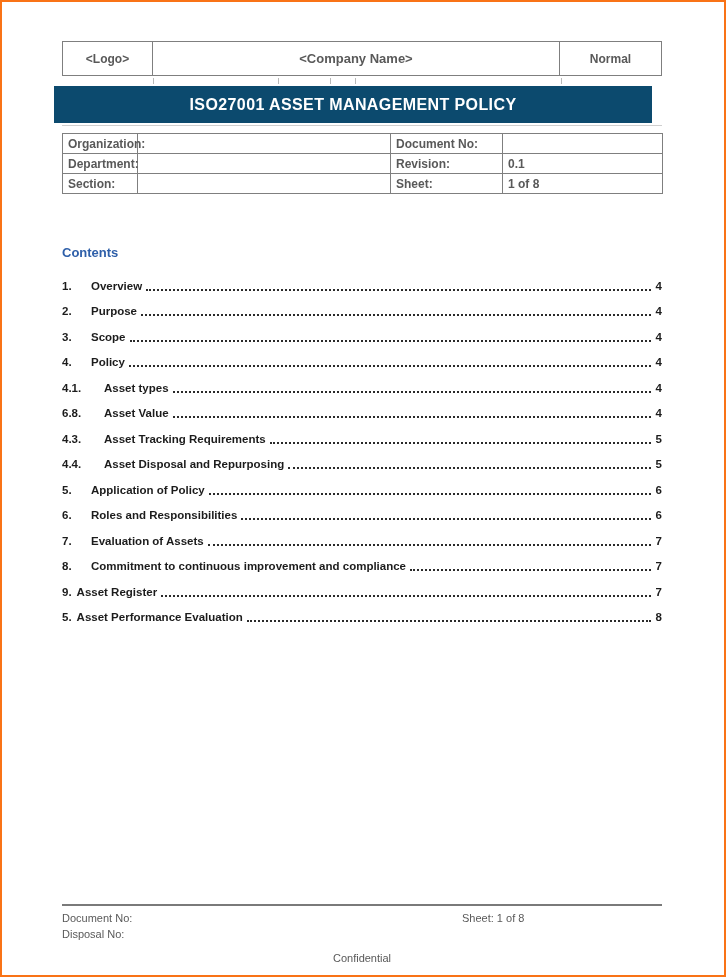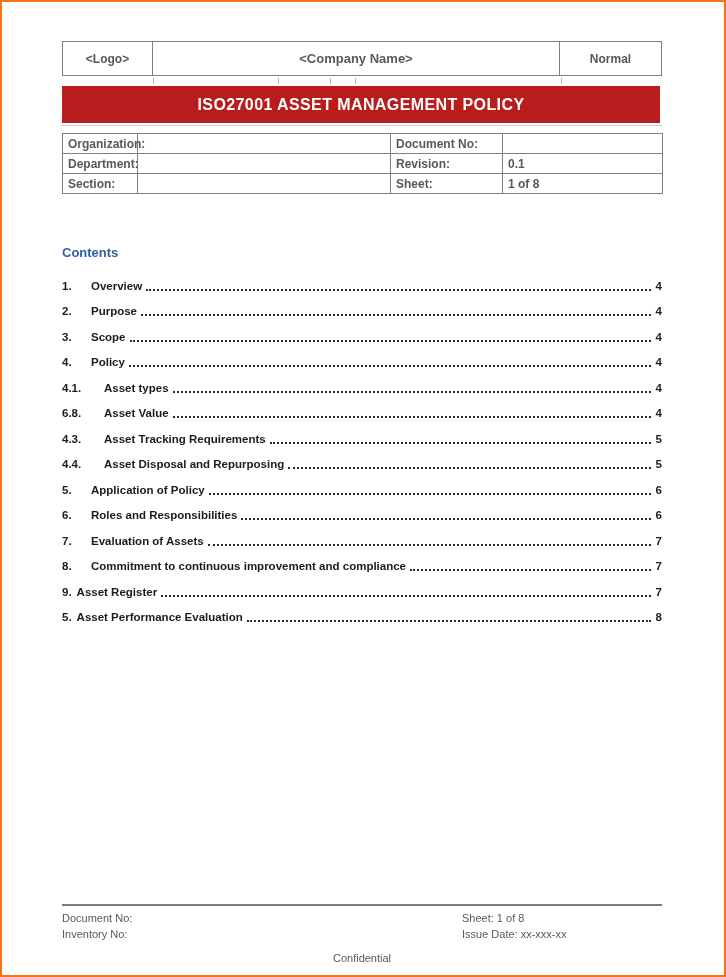--- a/index.html
+++ b/index.html
@@ -24,22 +24,22 @@
     font-size:12px;font-weight:bold;color:#595959;
   }
   .cell-logo{width:90px;border-right:1px solid #7f7f7f;}
   .cell-company{flex:1;border-right:1px solid #7f7f7f;font-size:13px;}
   .cell-class{width:101px;}
   
   .ticks-row{position:absolute;left:60px;top:75px;width:600px;height:8px;}
   .tick{position:absolute;top:1px;width:1px;height:6px;background:#b9b9b9;}
   
   .banner{
-    position:absolute;left:60px;top:84px;width:598px;height:37px;
-    background:#b91c1c;
+    position:absolute;left:52px;top:84px;width:598px;height:37px;
+    background:#0c4a6e;
     display:flex;align-items:center;justify-content:center;
     color:#ffffff;font-size:16px;font-weight:bold;letter-spacing:.4px;
   }
   .banner-underline{position:absolute;left:60px;top:123px;width:600px;height:0;border-top:1px solid #cfcfcf;}
   
   .info-table{
     position:absolute;left:60px;top:131px;width:600px;
     border-collapse:collapse;table-layout:fixed;
   }
   .info-table td{
@@ -212,22 +212,21 @@
       <span class="toc-label">Asset Performance Evaluation</span>
       <span class="toc-dots"></span>
       <span class="toc-page">8</span>
     </div>
   </div>
 
   <div class="footer-rule"></div>
   <div class="footer">
     <div class="footer-left">
       <div>Document No:</div>
-      <div>Inventory No:</div>
+      <div>Disposal No:</div>
     </div>
     <div class="footer-center">Confidential</div>
     <div class="footer-right">
       <div>Sheet: 1 of 8</div>
-      <div>Issue Date: xx-xxx-xx</div>
     </div>
   </div>
 
 </div>
 
 </body></html>

